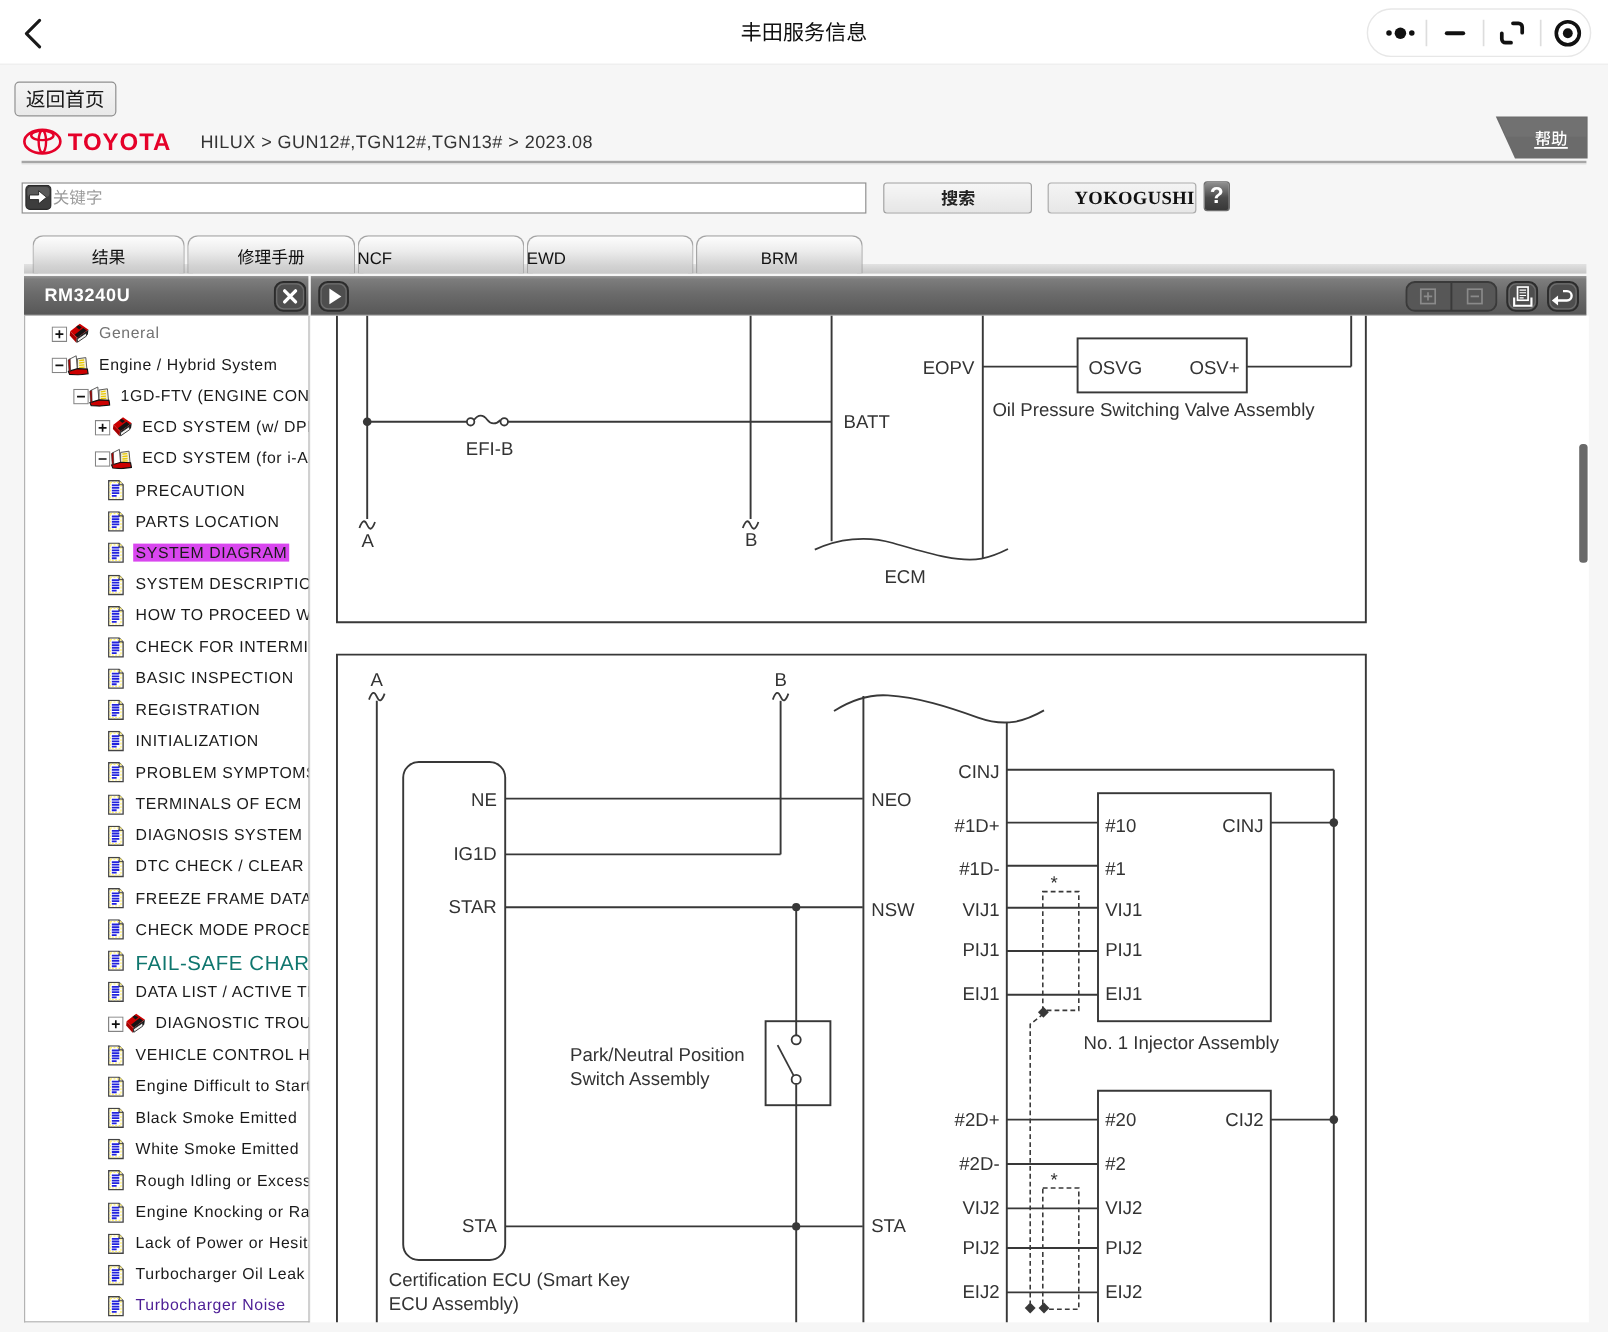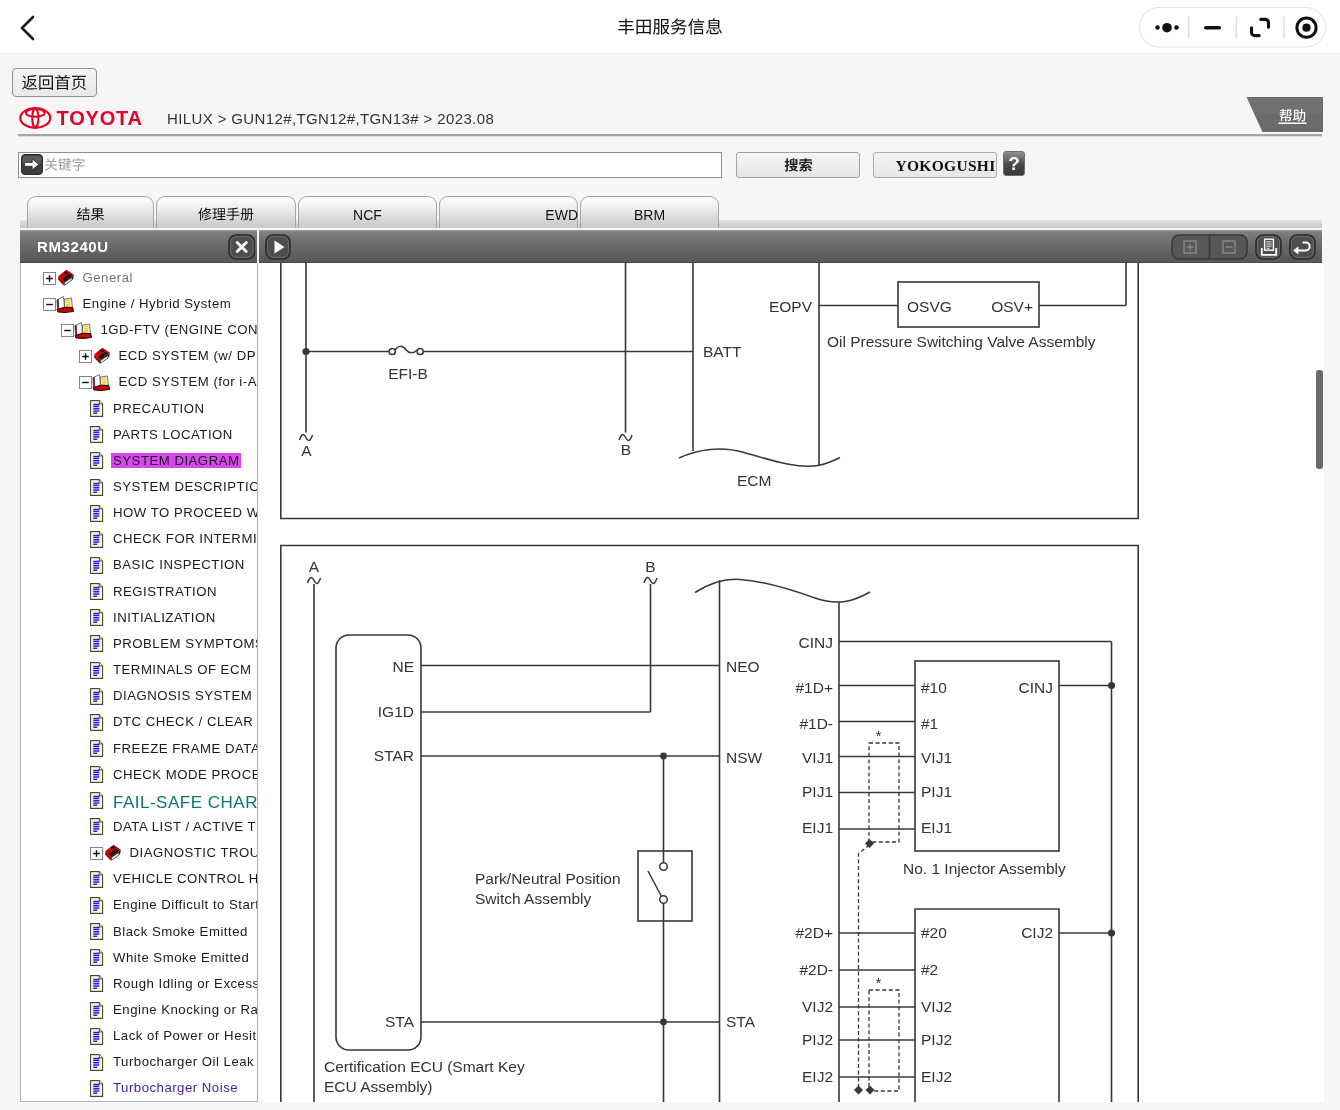--- a/index.html
+++ b/index.html
@@ -65,23 +65,23 @@
 <div class="abs" style="left:20px;top:220px;width:1302px;height:7.5px;background:linear-gradient(#e2e2e2,#c6c6c6)"></div>
 <div class="abs" style="left:27px;top:196px;width:127px;height:31.5px;background:linear-gradient(#fdfdfd,#ececec 40%,#d2d2d2 80%,#c9c9c9);border:1px solid #a5a5a5;border-bottom:none;border-radius:9px 9px 0 0"></div>
 <svg class="abs" style="left:27px;top:196px" width="127" height="31" viewBox="0 0 127 31">
 <path transform="translate(49.5,23.3)" d="M0.49 -0.74 0.67 0.33C2.05 0.02 3.92 -0.36 5.68 -0.77L5.60 -1.73C3.72 -1.35 1.79 -0.95 0.49 -0.74ZM0.78 -5.97C0.99 -6.07 1.34 -6.14 3.12 -6.35C2.49 -5.47 1.90 -4.77 1.63 -4.50C1.17 -4.00 0.85 -3.66 0.53 -3.59C0.65 -3.31 0.82 -2.80 0.88 -2.57C1.21 -2.75 1.72 -2.87 5.62 -3.58C5.60 -3.80 5.55 -4.22 5.57 -4.50L2.45 -4.00C3.58 -5.22 4.69 -6.70 5.64 -8.21L4.67 -8.80C4.41 -8.30 4.10 -7.79 3.78 -7.30L1.91 -7.15C2.74 -8.31 3.55 -9.8 4.18 -11.22L3.10 -11.67C2.54 -10.03 1.54 -8.30 1.21 -7.85C0.92 -7.40 0.67 -7.08 0.42 -7.02C0.54 -6.73 0.72 -6.20 0.78 -5.97ZM8.94 -11.77V-9.88H5.71V-8.87H8.94V-6.69H6.06V-5.68H12.96V-6.69H10.02V-8.87H13.20V-9.88H10.02V-11.77ZM6.42 -4.25V1.10H7.44V0.50H11.56V1.05H12.61V-4.25ZM7.44 -0.44V-3.30H11.56V-0.44Z M16.22 -11.08V-5.51H20.45V-4.32H14.86V-3.36H19.6C18.34 -2.01 16.33 -0.81 14.50 -0.21C14.74 0.01 15.06 0.39 15.23 0.65C17.08 -0.04 19.09 -1.37 20.45 -2.91V1.12H21.56V-2.98C22.94 -1.48 24.99 -0.12 26.79 0.58C26.95 0.32 27.28 -0.07 27.50 -0.29C25.74 -0.88 23.71 -2.07 22.41 -3.36H27.14V-4.32H21.56V-5.51H25.87V-11.08ZM17.30 -7.88H20.45V-6.42H17.30ZM21.56 -7.88H24.73V-6.42H21.56ZM17.30 -10.17H20.45V-8.75H17.30ZM21.56 -10.17H24.73V-8.75H21.56Z" fill="#111"></path>
 </svg>
 <div class="abs" style="left:156px;top:196px;width:140px;height:31.5px;background:linear-gradient(#fdfdfd,#ececec 40%,#d2d2d2 80%,#c9c9c9);border:1px solid #a5a5a5;border-bottom:none;border-radius:9px 9px 0 0"></div>
 <svg class="abs" style="left:156px;top:196px" width="140" height="31" viewBox="0 0 140 31">
 <path transform="translate(42.0,23.3)" d="M9.77 -5.40C9.01 -4.67 7.60 -4.01 6.35 -3.64C6.55 -3.47 6.80 -3.22 6.94 -3.01C8.27 -3.45 9.71 -4.18 10.57 -5.06ZM11.11 -4.01C10.16 -3.02 8.31 -2.22 6.53 -1.82C6.74 -1.62 6.95 -1.33 7.08 -1.12C8.97 -1.63 10.83 -2.50 11.9 -3.68ZM12.41 -2.50C11.17 -1.06 8.59 -0.16 5.78 0.23C5.99 0.46 6.21 0.82 6.32 1.07C9.29 0.56 11.92 -0.44 13.32 -2.11ZM4.28 -7.85V-1.09H5.18V-7.85ZM7.74 -9.35H11.64C11.17 -8.58 10.48 -7.92 9.68 -7.39C8.82 -7.98 8.17 -8.66 7.74 -9.35ZM7.91 -11.77C7.32 -10.26 6.31 -8.80 5.18 -7.86C5.41 -7.72 5.81 -7.42 5.99 -7.25C6.41 -7.64 6.83 -8.10 7.23 -8.62C7.63 -8.03 8.17 -7.44 8.86 -6.91C7.75 -6.32 6.46 -5.93 5.19 -5.69C5.37 -5.50 5.60 -5.12 5.69 -4.9C7.09 -5.19 8.47 -5.65 9.66 -6.35C10.58 -5.76 11.70 -5.29 13.02 -4.98C13.14 -5.22 13.41 -5.62 13.60 -5.82C12.41 -6.04 11.38 -6.42 10.5 -6.88C11.57 -7.67 12.46 -8.68 12.99 -9.96L12.39 -10.27L12.19 -10.23H8.26C8.49 -10.65 8.69 -11.08 8.87 -11.52ZM3.29 -11.67C2.61 -9.50 1.49 -7.36 0.28 -5.96C0.46 -5.69 0.74 -5.13 0.82 -4.88C1.28 -5.43 1.72 -6.04 2.14 -6.73V1.12H3.13V-8.59C3.57 -9.49 3.94 -10.45 4.25 -11.41Z M20.66 -7.56H22.80V-5.75H20.66ZM23.71 -7.56H25.85V-5.75H23.71ZM20.66 -10.19H22.80V-8.41H20.66ZM23.71 -10.19H25.85V-8.41H23.71ZM18.45 -0.30V0.65H27.53V-0.30H23.8V-2.24H27.06V-3.19H23.8V-4.84H26.86V-11.11H19.69V-4.84H22.72V-3.19H19.53V-2.24H22.72V-0.30ZM14.49 -1.40 14.75 -0.33C15.98 -0.74 17.59 -1.28 19.11 -1.79L18.92 -2.81L17.38 -2.29V-5.78H18.80V-6.76H17.38V-9.82H19.01V-10.80H14.64V-9.82H16.38V-6.76H14.78V-5.78H16.38V-1.97C15.66 -1.75 15.02 -1.55 14.49 -1.40Z M28.7 -4.50V-3.47H34.48V-0.35C34.48 -0.07 34.35 0.02 34.04 0.04C33.72 0.04 32.62 0.05 31.44 0.02C31.61 0.30 31.80 0.77 31.89 1.06C33.36 1.07 34.28 1.06 34.81 0.88C35.33 0.71 35.56 0.40 35.56 -0.35V-3.47H41.34V-4.50H35.56V-6.77H40.54V-7.78H35.56V-10.06C37.21 -10.26 38.75 -10.54 39.94 -10.89L39.17 -11.74C37.03 -11.07 32.95 -10.71 29.62 -10.54C29.72 -10.31 29.84 -9.89 29.87 -9.63C31.33 -9.68 32.92 -9.78 34.48 -9.94V-7.78H29.63V-6.77H34.48V-4.50Z M49.61 -10.85V-6.49V-6.20H48.16V-10.85H44.15V-6.52V-6.20H42.58V-5.19H44.12C44.04 -3.30 43.73 -1.16 42.56 0.46C42.78 0.60 43.17 0.98 43.33 1.20C44.61 -0.56 45.02 -3.08 45.13 -5.19H47.13V-0.21C47.13 0.0 47.06 0.05 46.87 0.07C46.67 0.08 46.03 0.08 45.31 0.05C45.45 0.32 45.62 0.75 45.66 1.00C46.64 1.00 47.26 0.99 47.64 0.82C48.02 0.65 48.16 0.36 48.16 -0.19V-5.19H49.58C49.51 -3.33 49.23 -1.19 48.20 0.43C48.41 0.56 48.83 0.95 48.98 1.14C50.16 -0.60 50.52 -3.10 50.61 -5.19H52.87V-0.16C52.87 0.04 52.80 0.11 52.58 0.12C52.40 0.14 51.71 0.14 50.98 0.12C51.14 0.39 51.28 0.84 51.33 1.10C52.36 1.10 52.99 1.09 53.38 0.92C53.77 0.75 53.91 0.43 53.91 -0.15V-5.19H55.41V-6.20H53.91V-10.85ZM45.16 -9.85H47.13V-6.20H45.16V-6.52ZM50.63 -6.20V-6.49V-9.85H52.87V-6.20Z" fill="#111"></path>
 </svg>
 <div class="abs" style="left:298px;top:196px;width:139px;height:31.5px;background:linear-gradient(#fdfdfd,#ececec 40%,#d2d2d2 80%,#c9c9c9);border:1px solid #a5a5a5;border-bottom:none;border-radius:9px 9px 0 0"></div>
-<div class="abs" style="left:298px;top:207px;width:139px;text-align:center;font-size:14px;color:#111">NCF</div>
+<div class="abs" style="left:298px;top:207px;width:139px;font-size:14px;color:#111">NCF</div>
 <div class="abs" style="left:439px;top:196px;width:139px;height:31.5px;background:linear-gradient(#fdfdfd,#ececec 40%,#d2d2d2 80%,#c9c9c9);border:1px solid #a5a5a5;border-bottom:none;border-radius:9px 9px 0 0"></div>
-<div class="abs" style="left:439px;top:207px;width:139px;text-align:right;font-size:14px;color:#111">EWD</div>
+<div class="abs" style="left:439px;top:207px;width:139px;text-align:left;font-size:14px;color:#111">EWD</div>
 <div class="abs" style="left:580px;top:196px;width:139px;height:31.5px;background:linear-gradient(#fdfdfd,#ececec 40%,#d2d2d2 80%,#c9c9c9);border:1px solid #a5a5a5;border-bottom:none;border-radius:9px 9px 0 0"></div>
 <div class="abs" style="left:580px;top:207px;width:139px;text-align:center;font-size:14px;color:#111">BRM</div>
 <div class="abs" style="left:20px;top:230px;width:236.5px;height:33px;background:linear-gradient(#999 0,#7d7d7d 8%,#6b6b6b 45%,#585858 100%);border-bottom:1px solid #4a4a4a"></div>
 <div class="abs" style="left:258.5px;top:230px;width:1063.5px;height:33px;background:linear-gradient(#999 0,#7d7d7d 8%,#6b6b6b 45%,#585858 100%);border-bottom:1px solid #4a4a4a"></div>
 <div class="abs" style="left:37px;top:238px;font-size:15px;font-weight:bold;letter-spacing:0.6px;color:#fff">RM3240U</div>
 <svg class="abs" style="left:227.5px;top:234px" width="27.5" height="26" viewBox="0 0 27.5 26">
     <rect x="1" y="1" width="25.5" height="24" rx="7" fill="#4e4e4e" stroke="#2c2c2c" stroke-width="1.6"></rect>
     <rect x="2.6" y="2.6" width="22.3" height="20.8" rx="6" fill="none" stroke="#6e6e6e" stroke-width="1"></rect>
     <path d="M9.2 8.4 L18.3 17.6 M18.3 8.4 L9.2 17.6" stroke="#fff" stroke-width="2.8" stroke-linecap="round"></path>
   </svg>

